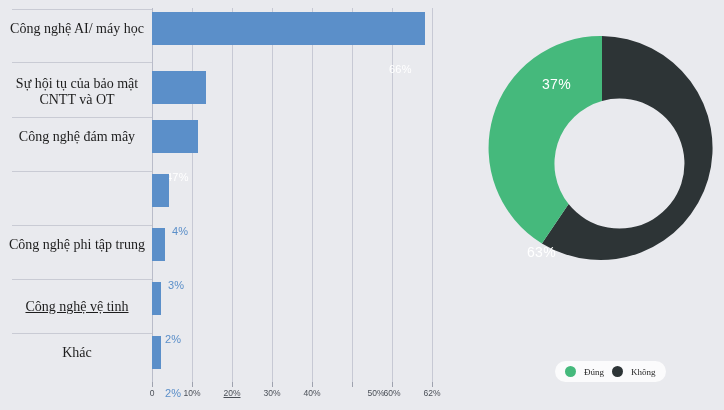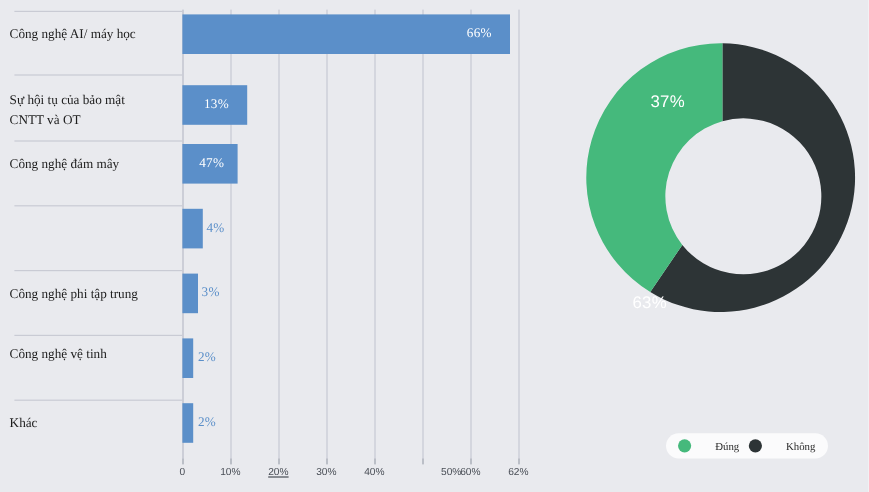--- a/index.html
+++ b/index.html
@@ -50,35 +50,36 @@
 
   .bar-row {
     position: absolute;
     left: 0;
     width: 455px;
   }
   .cat-label {
     position: absolute;
     left: 8px;
     width: 138px;
-    text-align: left;
+    text-align: center;
     color: #1d1d1d;
-    font-size: 11px;
+    font-size: 14px;
     line-height: 16px;
     font-family: "Liberation Serif", serif;
   }
   .bar-rect {
     position: absolute;
     background: #5b8fc9;
   }
   .bar-value {
     position: absolute;
     font-size: 11px;
-    font-family: Liberation Serif, serif;
+    font-family: Liberation Sans, sans-serif;
     letter-spacing: 0.2px;
+    margin-top: 41px;
   }
   .bar-value.inside {
     color: #ffffff;
   }
   .bar-value.outside {
     color: #5b8fc9;
   }
 
   .xtick {
     position: absolute;
@@ -122,21 +123,21 @@
     background: #fbfbfc;
     border-radius: 11px;
     display: flex;
     align-items: center;
     padding: 0 10px;
     gap: 8px;
   }
   .legend-item {
     display: flex;
     align-items: center;
-    gap: 20px;
+    gap: 8px;
   }
   .legend-swatch {
     width: 11px;
     height: 11px;
     border-radius: 50%;
     display: inline-block;
   }
   .legend-text {
     font-size: 9px;
     color: #2a2a2a;
@@ -193,21 +194,21 @@
       <div class="bar-value outside" style="left:172px; top:22px;">4%</div>
     </div>
 
     <div class="bar-row" style="top:216px; height:54px;">
       <div class="cat-label" style="top:21px;">Công nghệ phi tập trung</div>
       <div class="bar-rect" style="left:152px; top:12px; width:13px; height:33px;"></div>
       <div class="bar-value outside" style="left:168px; top:22px;">3%</div>
     </div>
 
     <div class="bar-row" style="top:270px; height:54px;">
-      <div class="cat-label" style="top:17px;">Công nghệ vệ tinh</div>
+      <div class="cat-label" style="top:29px;text-decoration:underline;">Công nghệ vệ tinh</div>
       <div class="bar-rect" style="left:152px; top:12px; width:9px; height:33px;"></div>
       <div class="bar-value outside" style="left:165px; top:22px;">2%</div>
     </div>
 
     <div class="bar-row" style="top:324px; height:54px;">
       <div class="cat-label" style="top:21px;">Khác</div>
       <div class="bar-rect" style="left:152px; top:12px; width:9px; height:33px;"></div>
       <div class="bar-value outside" style="left:165px; top:22px;">2%</div>
     </div>
 

